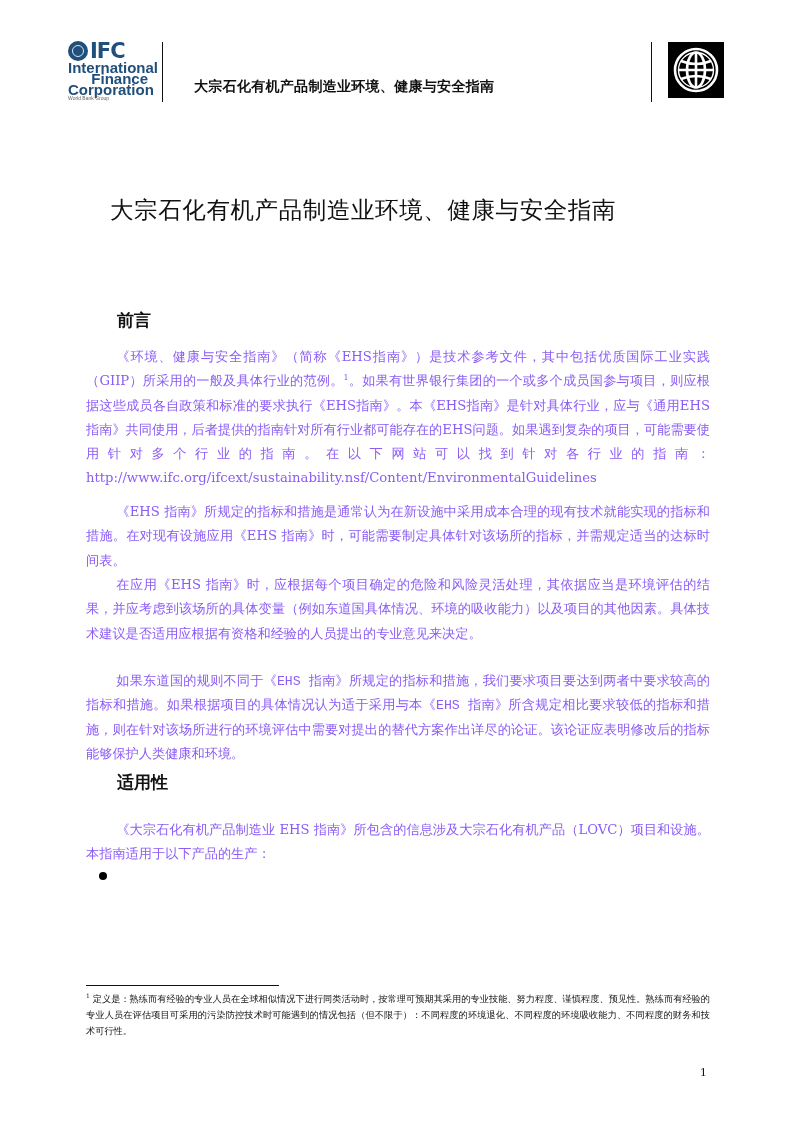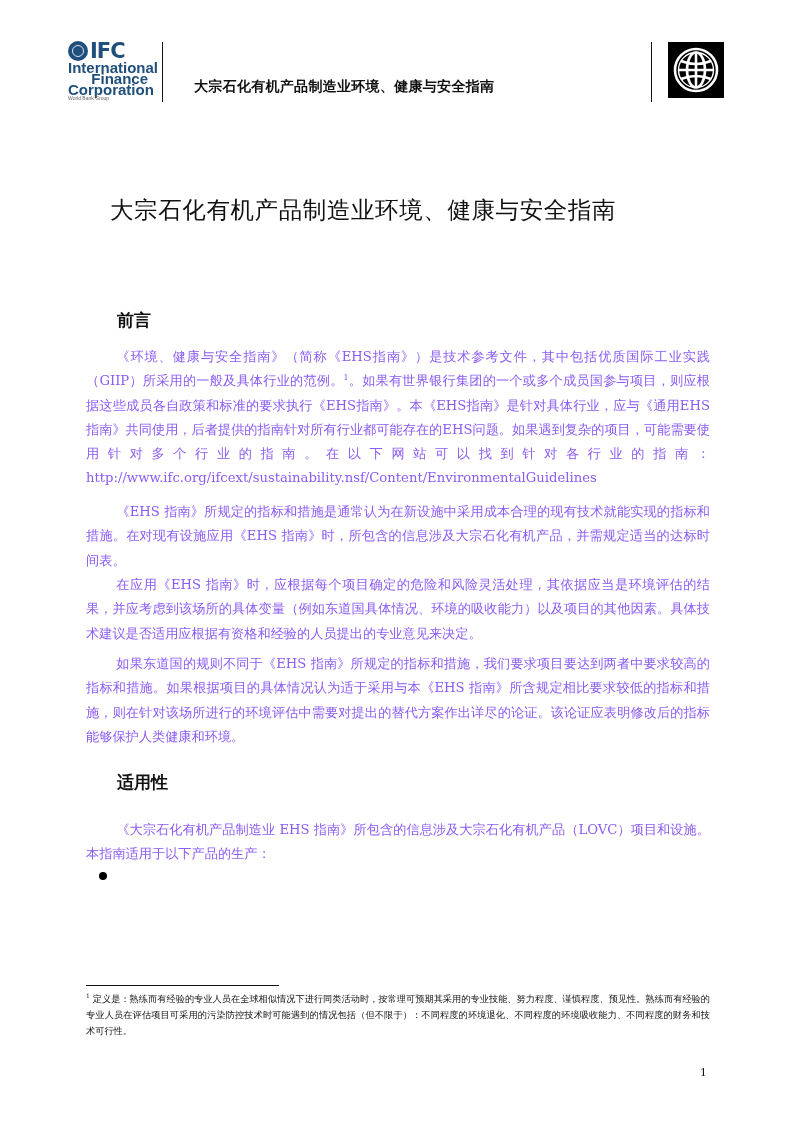--- a/index.html
+++ b/index.html
@@ -67,23 +67,23 @@
     </svg>
   </div>
 </div>
 
 <div class="doc-title">大宗石化有机产品制造业环境、健康与安全指南</div>
 
 <div class="section-heading" style="top:309px;text-align:right;">前言</div>
 
 <div class="para" style="top:345px;"><span>《环境、健康与安全指南》（简称《EHS指南》）是技术参考文件，其中包括优质国际工业实践（GIIP）所采用的一般及具体行业的范例。</span><sup>1</sup><span>。如果有世界银行集团的一个或多个成员国参与项目，则应根据这些成员各自政策和标准的要求执行《EHS指南》。本《EHS指南》是针对具体行业，应与《通用EHS指南》共同使用，后者提供的指南针对所有行业都可能存在的EHS问题。如果遇到复杂的项目，可能需要使用针对多个行业的指南。在以下网站可以找到针对各行业的指南：http://www.ifc.org/ifcext/sustainability.nsf/Content/EnvironmentalGuidelines</span></div>
 
-<div class="para" style="top:500px;">《EHS 指南》所规定的指标和措施是通常认为在新设施中采用成本合理的现有技术就能实现的指标和措施。在对现有设施应用《EHS 指南》时，所包含的信息涉及大宗石化有机产品，并需规定适当的达标时间表。</div>
+<div class="para" style="top:500px;">《EHS 指南》所规定的指标和措施是通常认为在新设施中采用成本合理的现有技术就能实现的指标和措施。在对现有设施应用《EHS 指南》时，可能需要制定具体针对该场所的指标，并需规定适当的达标时间表。</div>
 <div class="para" style="top:573px;">在应用《EHS 指南》时，应根据每个项目确定的危险和风险灵活处理，其依据应当是环境评估的结果，并应考虑到该场所的具体变量（例如东道国具体情况、环境的吸收能力）以及项目的其他因素。具体技术建议是否适用应根据有资格和经验的人员提出的专业意见来决定。</div>
-<div class="para" style="top:652px;">如果东道国的规则不同于《EHS 指南》所规定的指标和措施，我们要求项目要达到两者中要求较高的指标和措施。如果根据项目的具体情况认为适于采用与本《EHS 指南》所含规定相比要求较低的指标和措施，则在针对该场所进行的环境评估中需要对提出的替代方案作出详尽的论证。该论证应表明修改后的指标能够保护人类健康和环境。</div>
+<div class="para" style="top:670px;font-family:Liberation Mono, monospace;">如果东道国的规则不同于《EHS 指南》所规定的指标和措施，我们要求项目要达到两者中要求较高的指标和措施。如果根据项目的具体情况认为适于采用与本《EHS 指南》所含规定相比要求较低的指标和措施，则在针对该场所进行的环境评估中需要对提出的替代方案作出详尽的论证。该论证应表明修改后的指标能够保护人类健康和环境。</div>
 
 <div class="section-heading" style="top:771px;">适用性</div>
 
 <div class="para" style="top:818px;">《大宗石化有机产品制造业 EHS 指南》所包含的信息涉及大宗石化有机产品（LOVC）项目和设施。本指南适用于以下产品的生产：</div>
 
 <ul class="bullet-list">
   <li class="bullet-item">
     <span class="bullet-dot"></span>
   </li>
 </ul>

